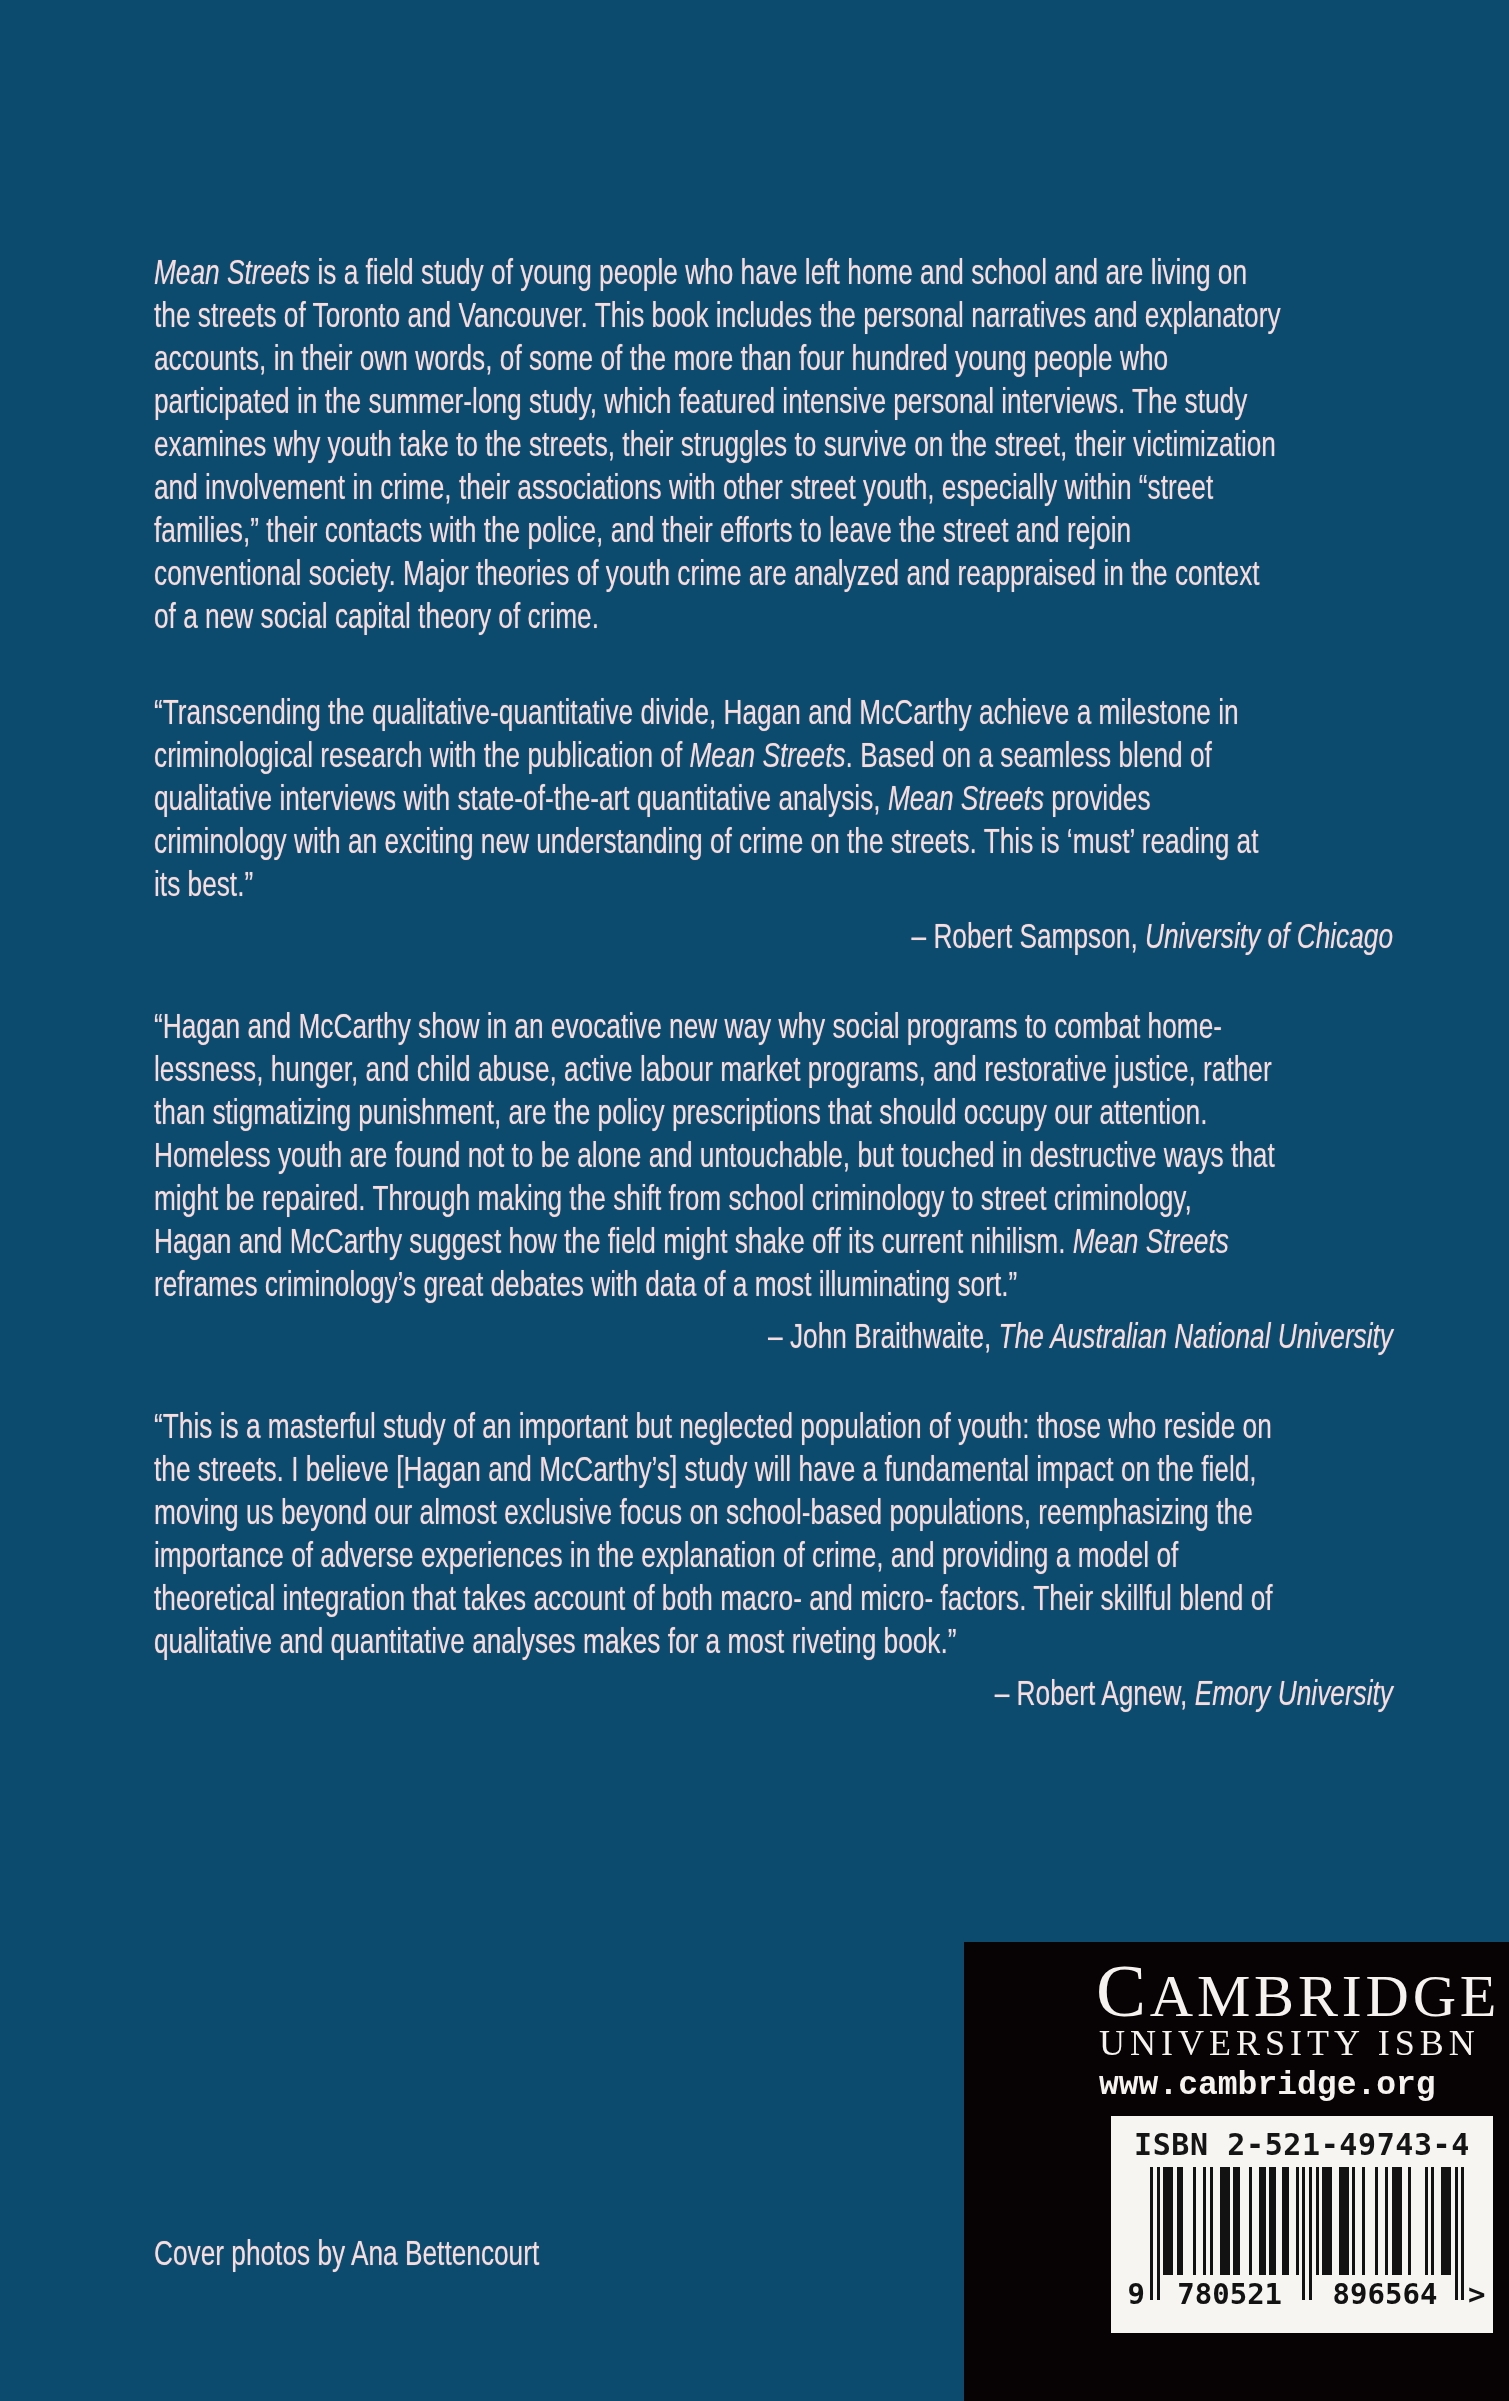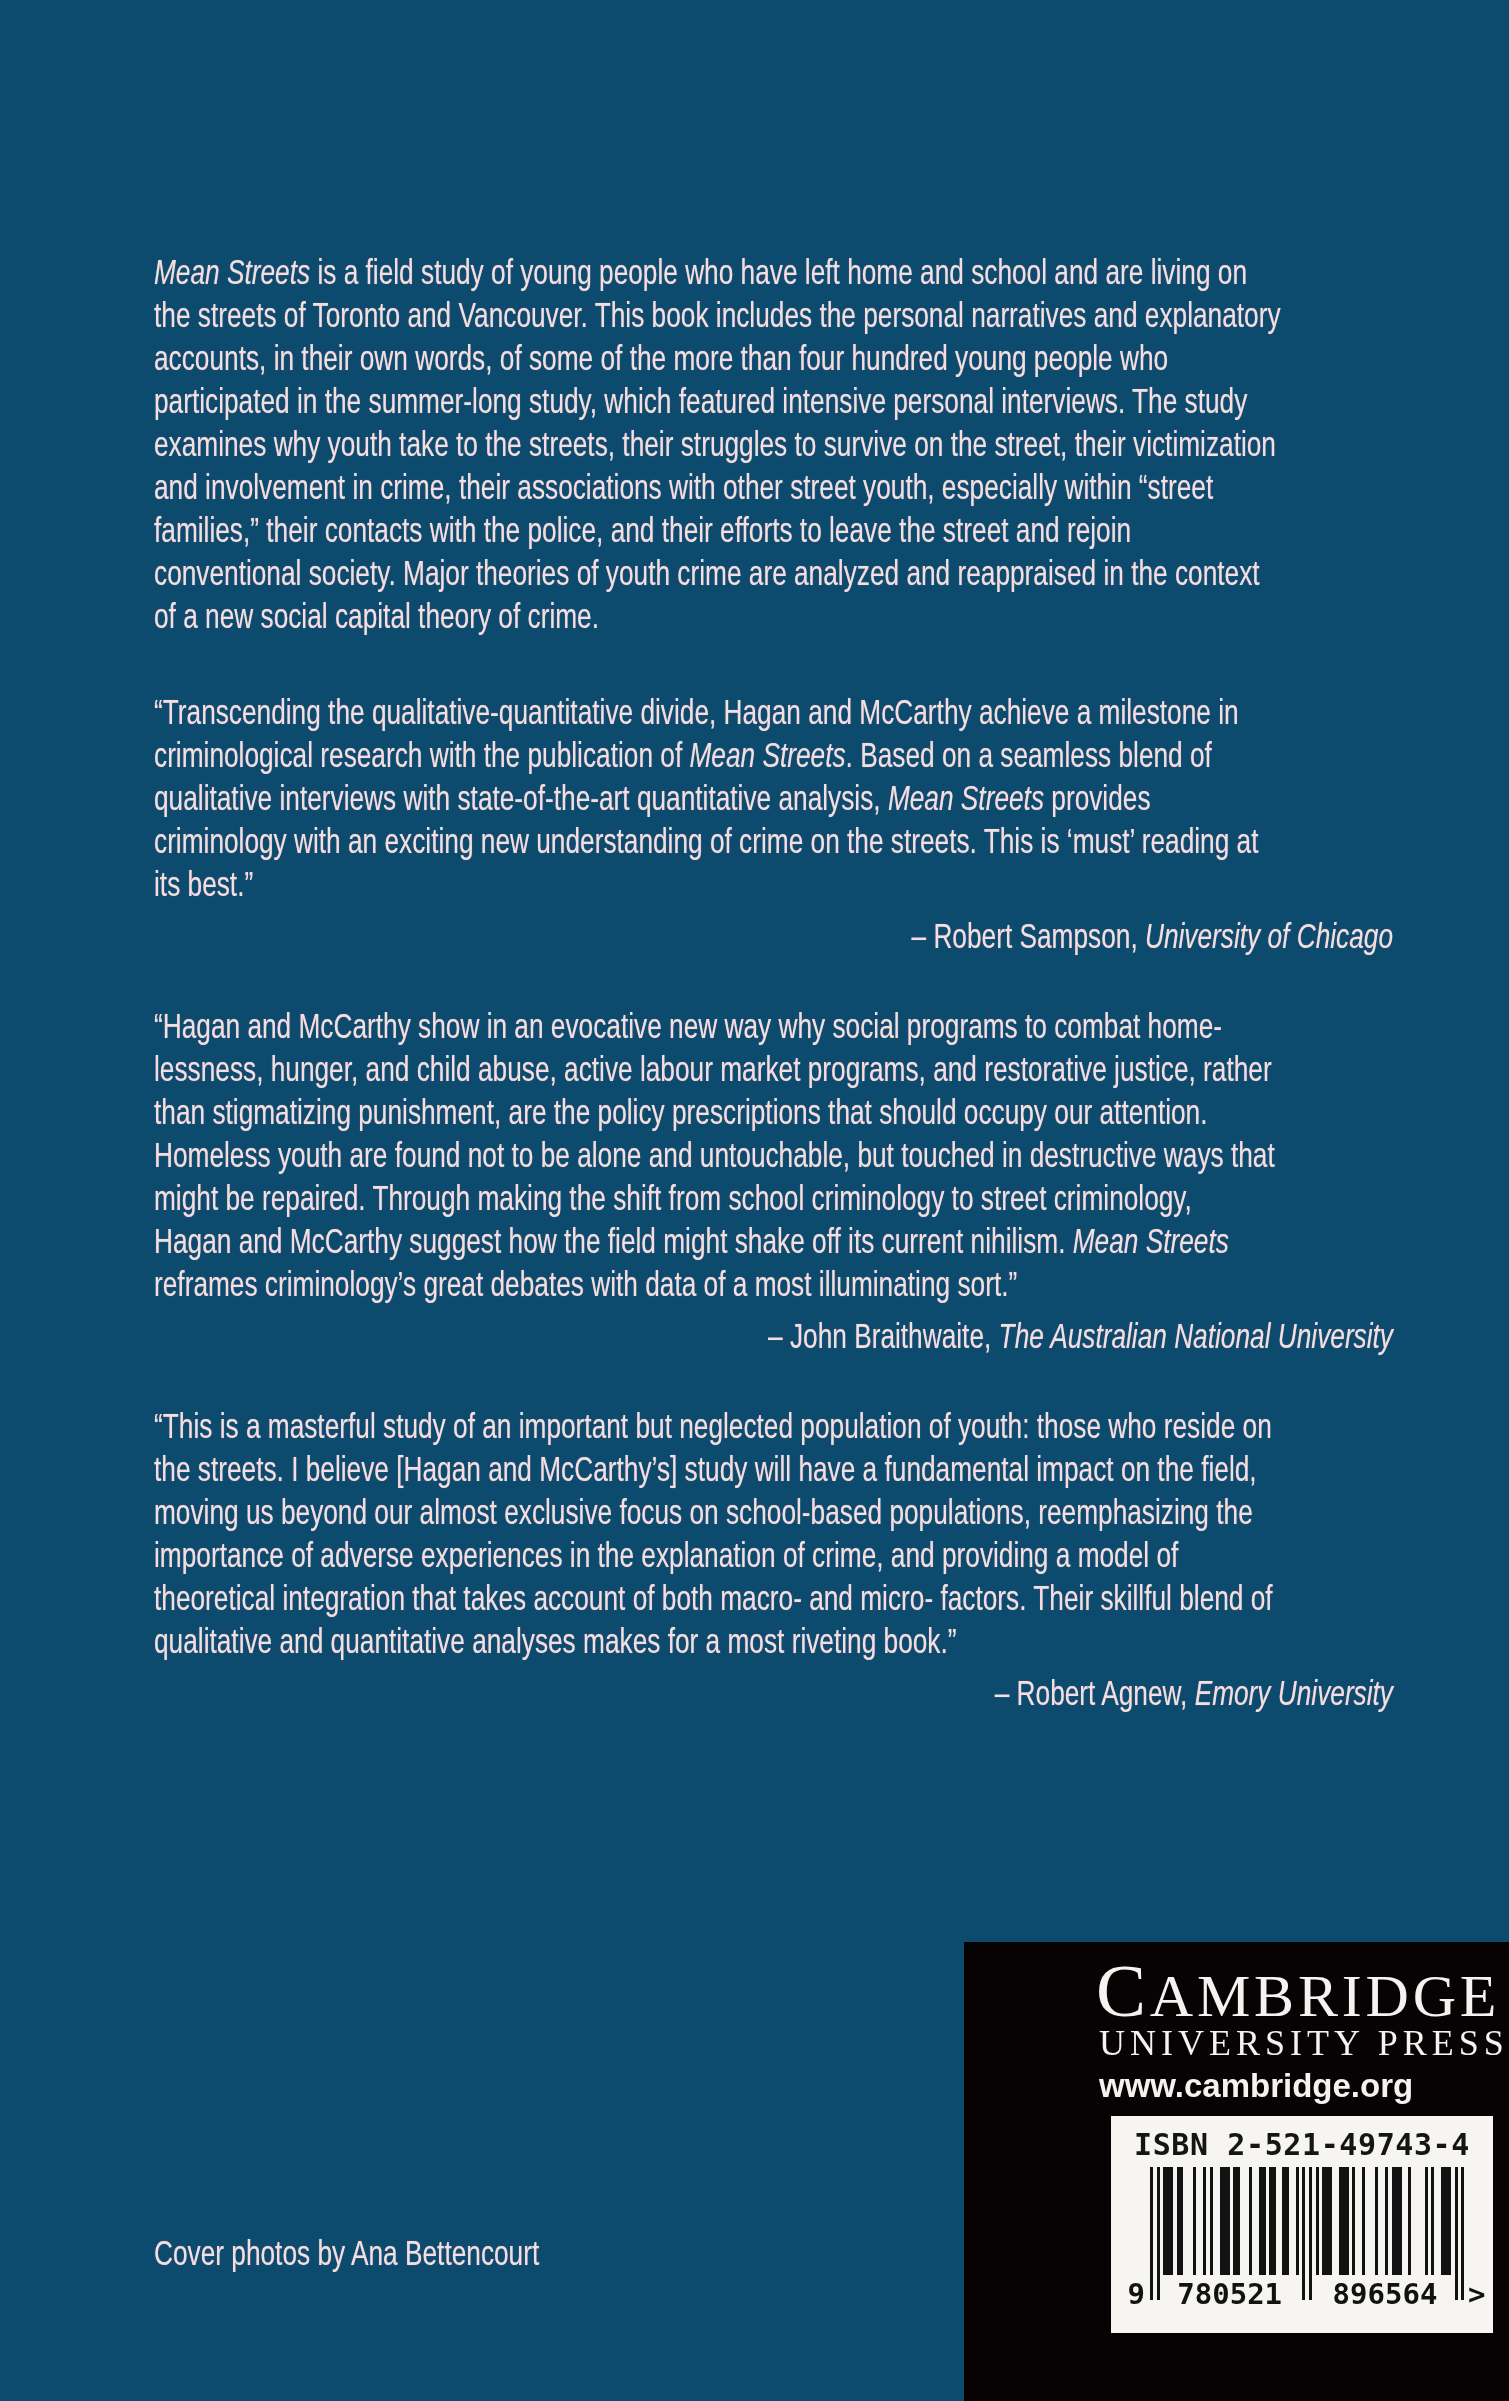--- a/index.html
+++ b/index.html
@@ -44,21 +44,21 @@
   }
   .cup-name .bigc{font-size:75px;}
   .cup-sub{
     position:absolute;left:135px;top:82px;
     font-family:"Liberation Serif",serif;
     font-size:36px;letter-spacing:5px;line-height:38px;
     white-space:nowrap;
   }
   .cup-web{
     position:absolute;left:135px;top:125px;
-    font-family:Liberation Sans, sans-serif;font-weight:bold;
+    font-family:Liberation Mono, monospace;font-weight:bold;
     font-size:33px;line-height:38px;white-space:nowrap;
   }
   .isbn-box{
     position:absolute;left:147px;top:174px;width:382px;height:217px;
     background:#f7f5f2;color:#151515;
   }
   .isbn-label{
     margin-top:11.3px;text-align:center;
     font-family:"DejaVu Sans Mono","Liberation Mono",monospace;
     font-weight:700;font-size:30px;letter-spacing:0.6px;
@@ -126,21 +126,21 @@
         <div class="ln">theoretical integration that takes account of both macro- and micro- factors. Their skillful blend of</div>
         <div class="ln">qualitative and quantitative analyses makes for a most riveting book.”</div>
       </div>
     <div class="attr">– Robert Agnew, <i>Emory University</i></div>
   </section>
 
   <div class="credit">Cover photos by Ana Bettencourt</div>
 
   <div class="panel">
     <div class="cup-name"><span class="bigc">C</span><span>AMBRIDGE</span></div>
-    <div class="cup-sub">UNIVERSITY PRESS</div>
+    <div class="cup-sub">UNIVERSITY ISBN</div>
     <div class="cup-web">www.cambridge.org</div>
 
     <div class="isbn-box">
       <div class="isbn-label">ISBN 2-521-49743-4</div>
       <div class="barcode" id="barcode">
         <div class="bc-digit bc-first">9</div>
         <div class="bc-digit bc-left">780521</div>
         <div class="bc-digit bc-right">896564</div>
         <div class="bc-digit bc-ind">&gt;</div>
       <div class="bar" style="left: 0px; width: 3.3px; height: 133px;"></div>

